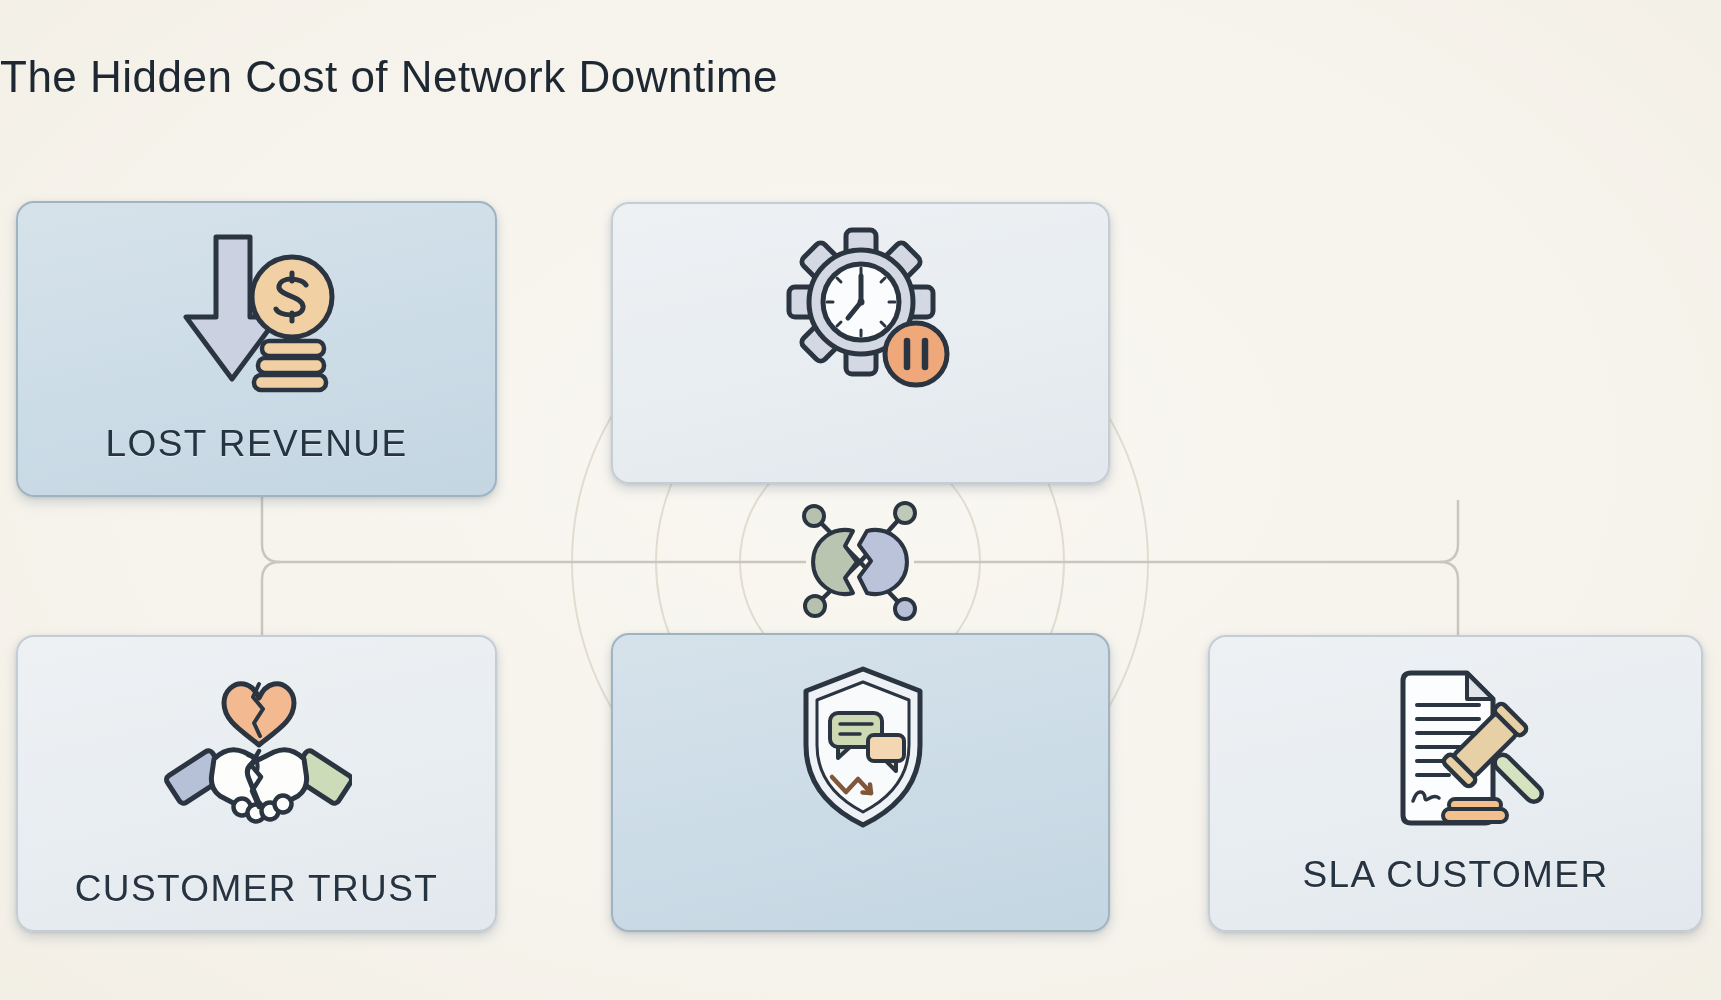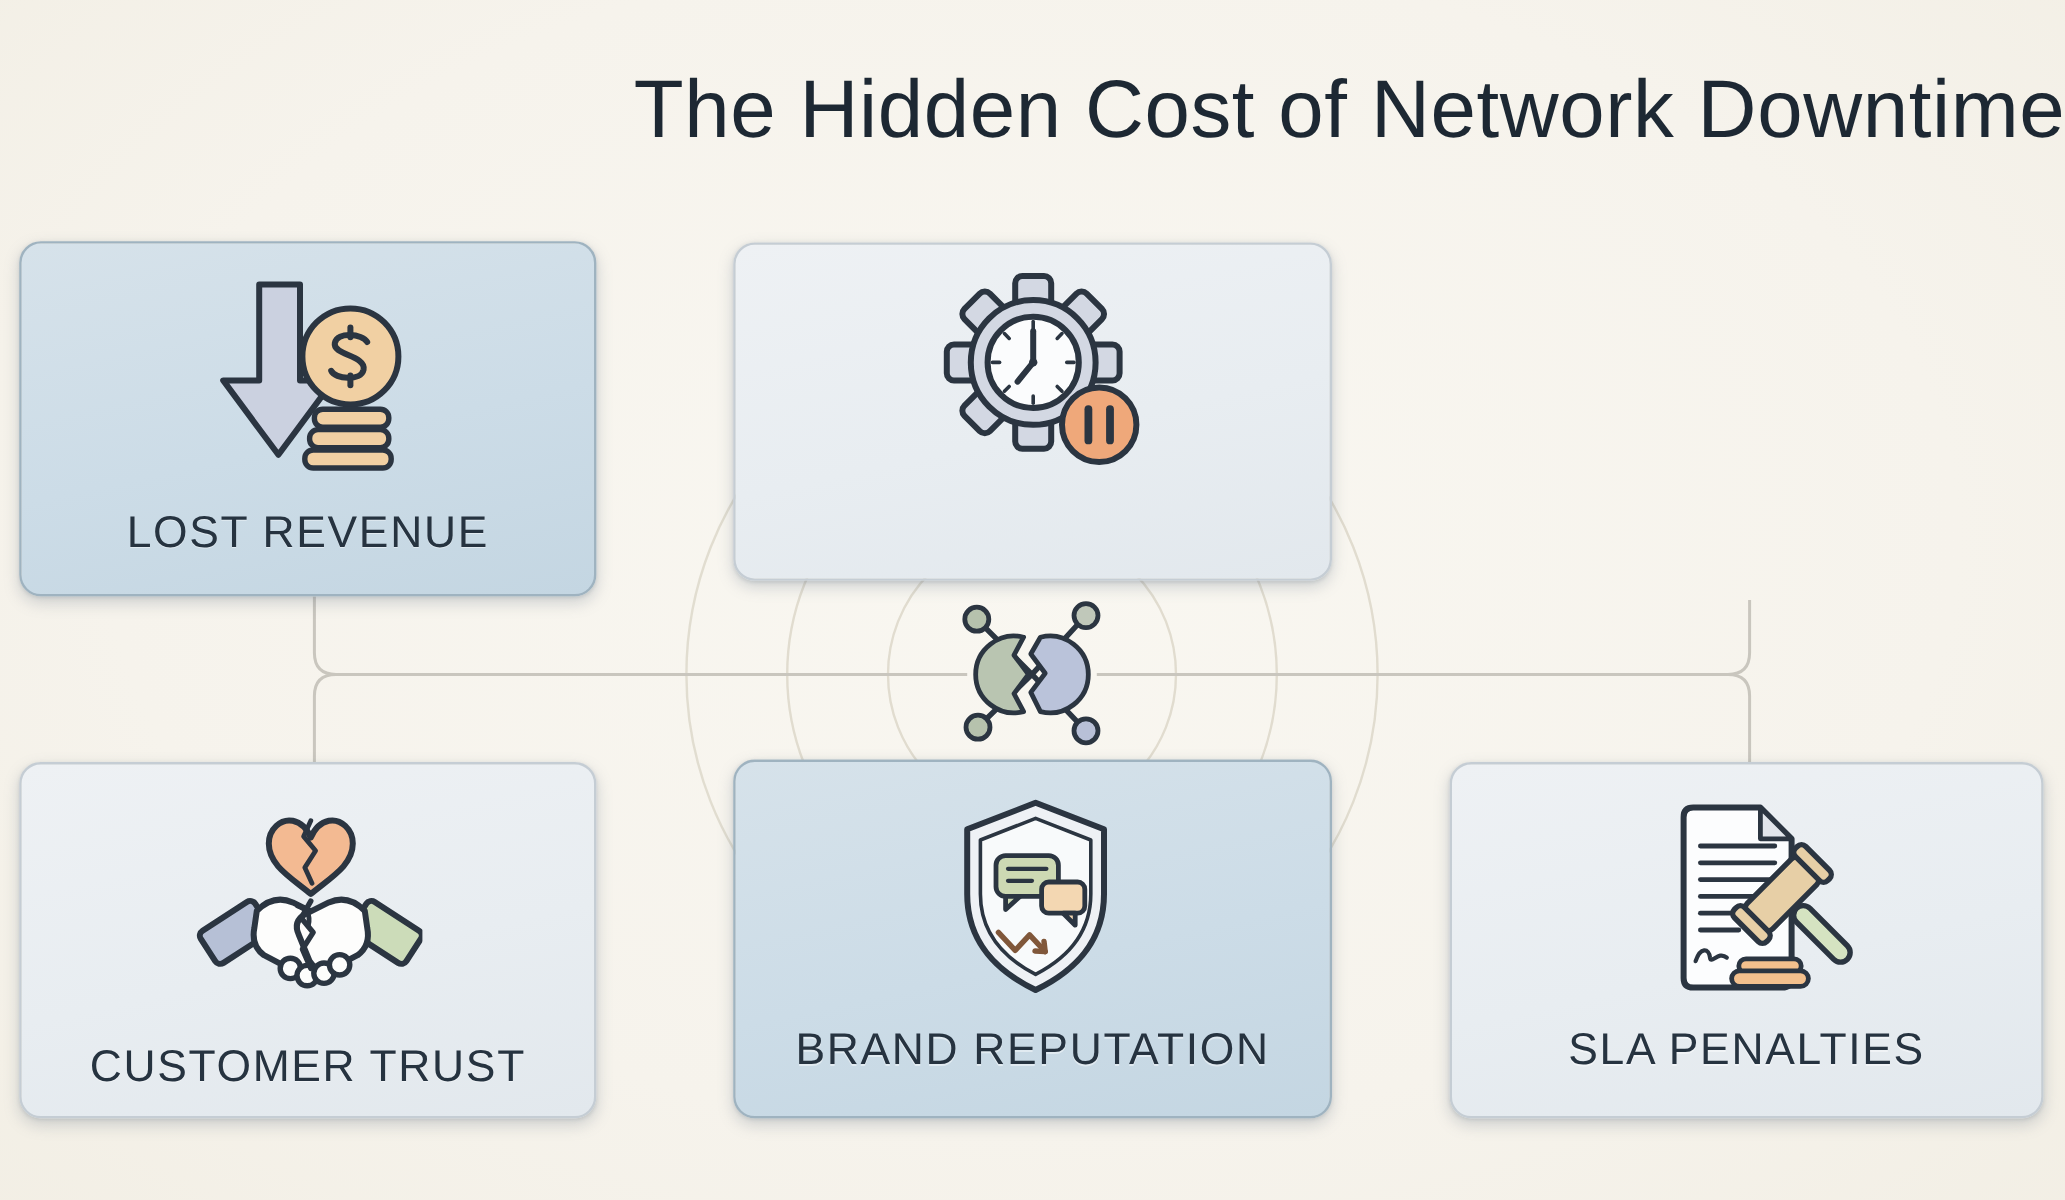--- a/index.html
+++ b/index.html
@@ -4,21 +4,21 @@
 <style>
   html,body{margin:0;padding:0;background:#f6f3ec;}
   .stage{
     position:relative;width:1721px;height:1000px;overflow:hidden;
     font-family:"Liberation Sans",sans-serif;
     background:radial-gradient(ellipse 1400px 900px at 50% 45%, #f9f7f1 0%, #f6f3ec 55%, #f1ede2 100%);
   }
   .bg-decor{position:absolute;left:0;top:0;width:1721px;height:1000px;}
   .page-title{
     position:absolute;left:0;top:52px;width:1721px;margin:0;
-    text-align:right;font-size:68px;line-height:1.15;font-weight:500;
+    text-align:left;font-size:44px;line-height:1.15;font-weight:500;
     color:#1d2833;letter-spacing:0.5px;
   }
   .card{
     position:absolute;border-radius:18px;box-sizing:border-box;
     box-shadow:0 5px 12px rgba(105,120,135,.28), 0 1px 3px rgba(105,120,135,.18);
   }
   .card.blue{
     background:linear-gradient(168deg,#d6e2ea 0%,#ccdce7 55%,#c4d6e2 100%);
     border:2px solid #9fb3c0;
   }
@@ -139,21 +139,20 @@
         <line x1="74" y1="69" x2="106" y2="69" stroke-width="3.5"></line>
         <line x1="74" y1="79" x2="94" y2="79" stroke-width="3.5"></line>
         <rect x="102" y="80" width="36" height="26" rx="6" fill="#f3d7b2" stroke-width="4"></rect>
         <path d="M130,106 L130,116 L120,106 Z" fill="#f3d7b2" stroke-width="4"></path>
         <g stroke="#80573a" stroke-width="4.5" fill="none">
           <path d="M66,122 L80,137 L92,124 L105,138"></path>
           <path d="M96.5,137.5 L105,138 L104,129.5"></path>
         </g>
       </svg>
     </div>
-    <div class="card-label" style="bottom:34px">BRAND REPUTATION</div>
   </div>
 
   <div class="card light" style="left:1208px;top:635px;width:495px;height:297px">
     <div class="icon-wrap" style="top:20px">
       <svg width="190" height="190" viewBox="0 0 190 190" stroke="#2b3541" stroke-linecap="round" stroke-linejoin="round">
         <path d="M42,24 Q42,16 50,16 L106,16 L132,42 V158 Q132,166 124,166 L50,166 Q42,166 42,158 Z" fill="#fcfdfe" stroke-width="5"></path>
         <path d="M106,16 V42 H132 Z" fill="#e1e5eb" stroke-width="4"></path>
         <g stroke-width="4">
           <line x1="56" y1="48" x2="118" y2="48"></line>
           <line x1="56" y1="62" x2="118" y2="62"></line>
@@ -166,21 +165,21 @@
         <rect x="88" y="142" width="52" height="12" rx="6" fill="#f3c08d" stroke-width="4"></rect>
         <rect x="82" y="152" width="64" height="13" rx="6.5" fill="#f3c08d" stroke-width="4"></rect>
         <g transform="translate(124,88) rotate(-45)">
           <rect x="-8" y="17" width="16" height="60" rx="8" fill="#d5e3c1" stroke-width="4.5"></rect>
           <rect x="-32" y="-15" width="64" height="30" rx="6" fill="#e7cfa6" stroke-width="4.5"></rect>
           <rect x="-42" y="-19" width="12" height="38" rx="5" fill="#e7cfa6" stroke-width="4.5"></rect>
           <rect x="30" y="-19" width="12" height="38" rx="5" fill="#e7cfa6" stroke-width="4.5"></rect>
         </g>
       </svg>
     </div>
-    <div class="card-label" style="bottom:34px">SLA PENALTIES</div>
+    <div class="card-label" style="bottom:34px">SLA CUSTOMER</div>
   </div>
 
   <div class="center-icon">
     <svg width="130" height="130" viewBox="0 0 130 130" stroke="#2b3541" stroke-linecap="round" stroke-linejoin="round">
       <g stroke-width="4.5">
         <line x1="65" y1="65" x2="21" y2="21"></line>
         <line x1="65" y1="65" x2="108" y2="18"></line>
         <line x1="65" y1="65" x2="22" y2="107"></line>
         <line x1="65" y1="65" x2="108" y2="110"></line>
       </g>

